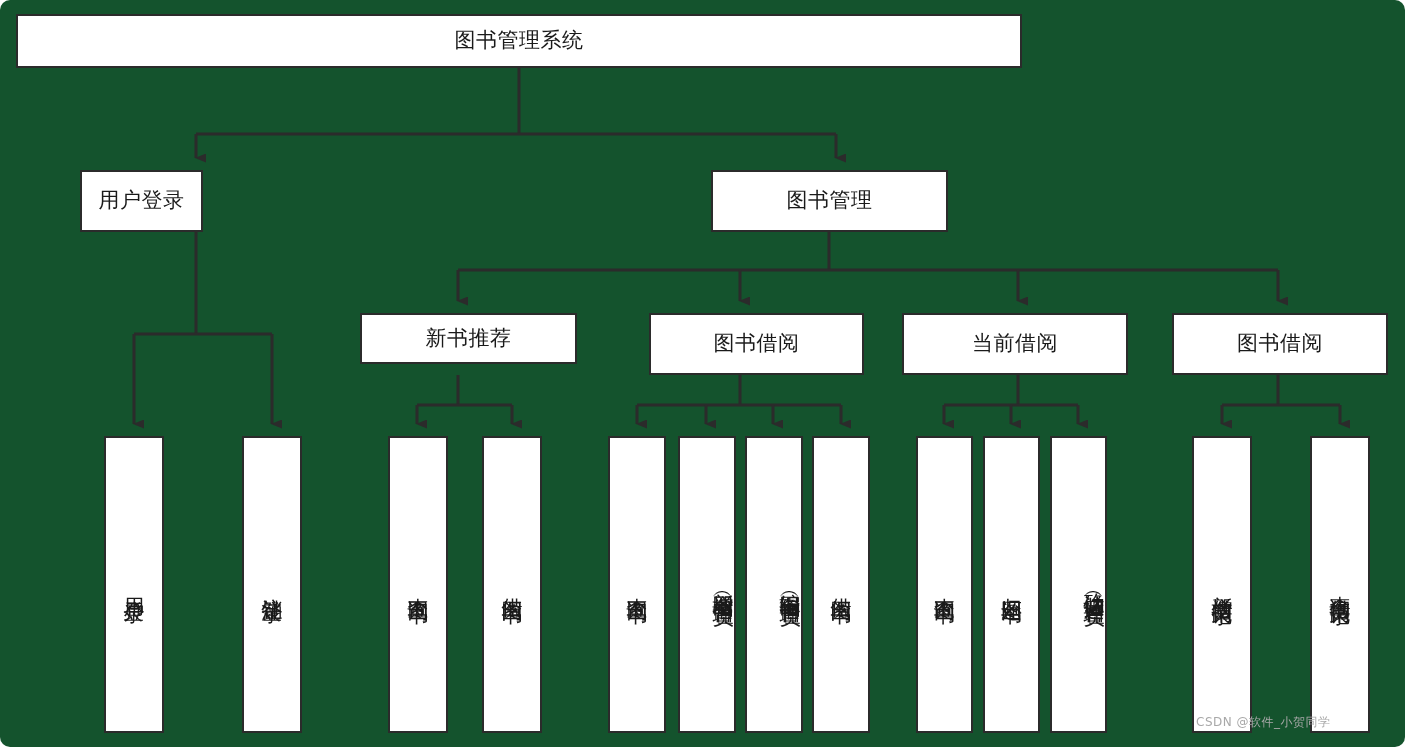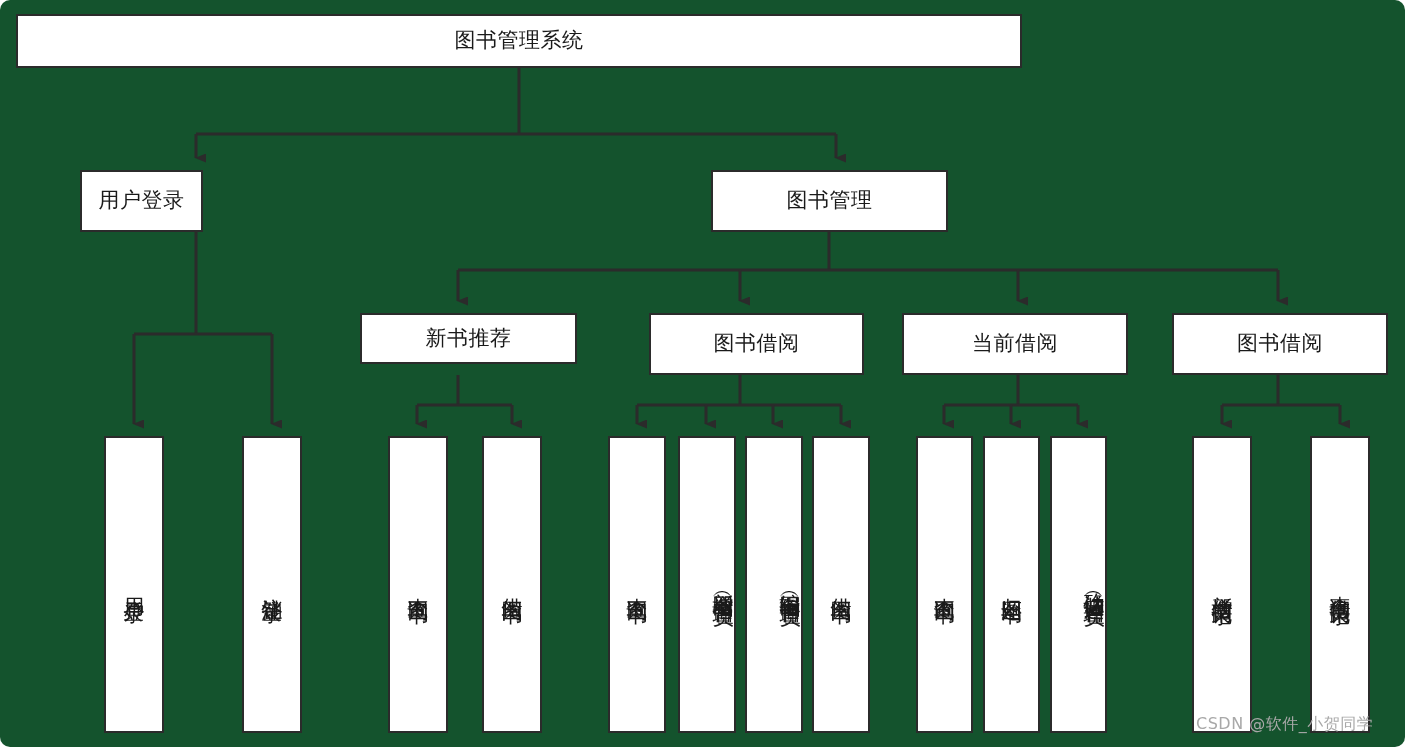--- a/index.html
+++ b/index.html
@@ -51,21 +51,21 @@
     padding: 4px 0;
     white-space: nowrap;
   }
   .node.vert .vlabel {
     writing-mode: vertical-rl;
     text-orientation: upright;
     display: block;
   }
   .watermark {
     position: absolute;
-    font-size: 16px;
+    font-size: 12px;
     color: #a8a8a8;
     letter-spacing: 0.5px;
     white-space: nowrap;
     z-index: 3;
     font-family: "DejaVu Sans", "Liberation Sans", sans-serif;
   }
 </style>
 </head>
 <body>
 

